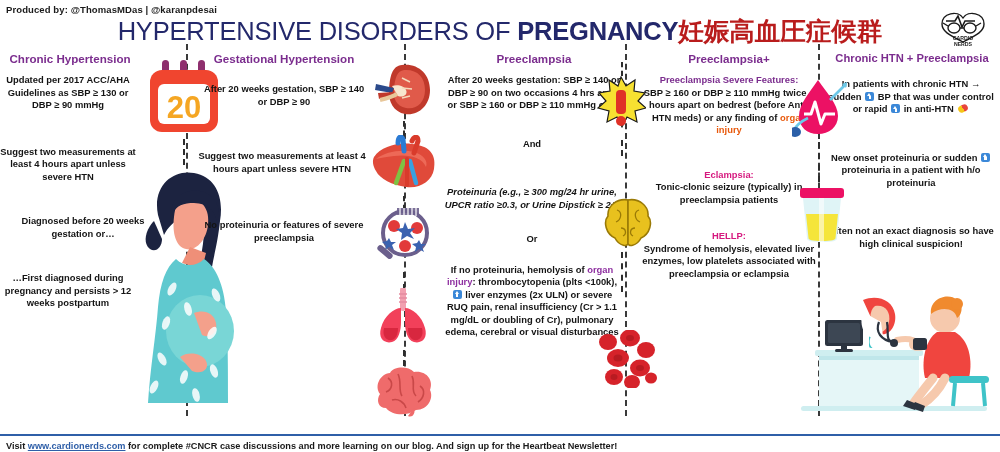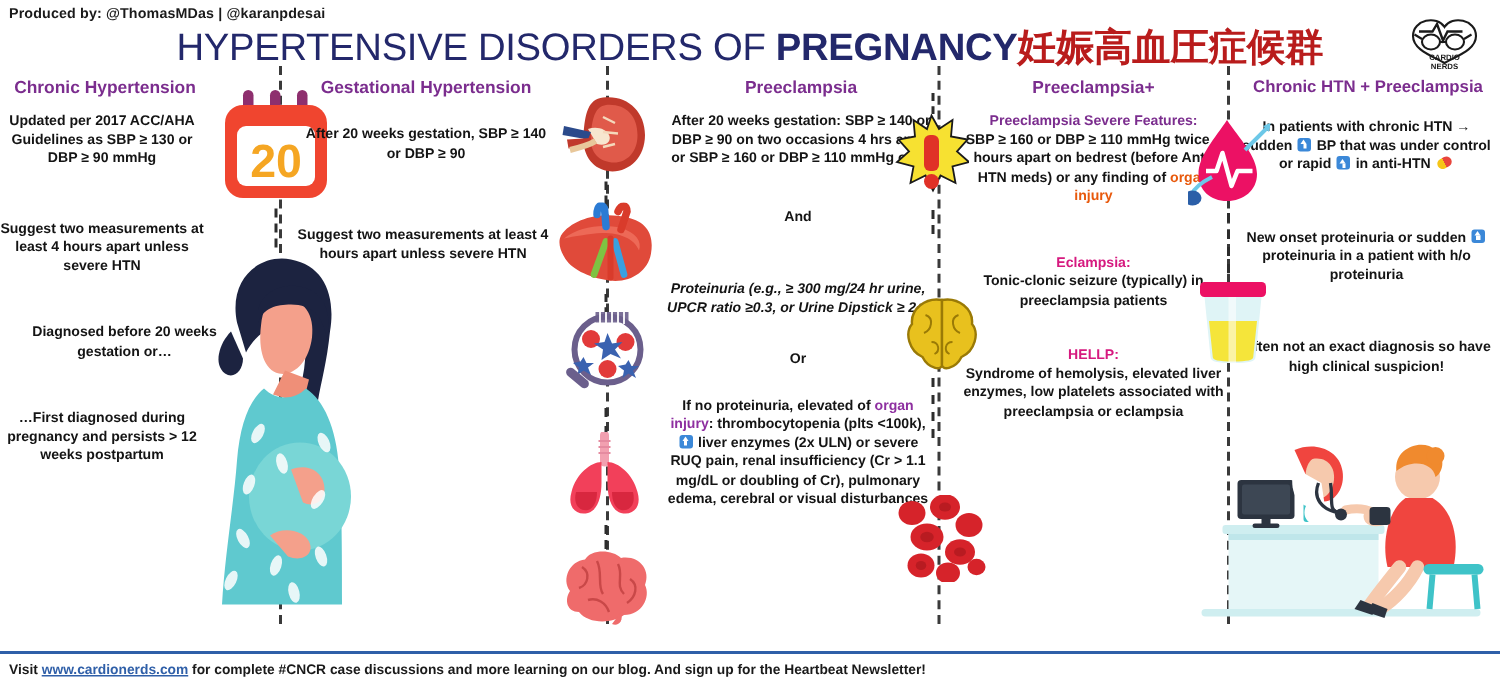--- a/index.html
+++ b/index.html
@@ -173,20 +173,21 @@
         <ellipse cx="26" cy="224" rx="3.6" ry="7" transform="rotate(26 26 224)"></ellipse>
         <ellipse cx="68" cy="232" rx="3.6" ry="7" transform="rotate(-14 68 232)"></ellipse>
       </g>
     </svg>
   </div>
 
   <div class="col" style="left:196px;width:176px;">
     <div class="col-head" style="width:176px;">Gestational Hypertension</div>
     <div class="blk" style="width:168px;margin:18px 0 0 4px;">After 20 weeks gestation, SBP ≥ 140 or DBP ≥ 90</div>
     <div class="blk" style="width:172px;margin-top:42px;">Suggest two measurements at least 4 hours apart unless severe HTN</div>
+    <div class="blk" style="width:168px;margin:44px 0 0 4px;">No proteinuria or features of severe preeclampsia</div>
   </div>
 
   <div class="art" style="left:372px;top:62px;">
     <svg width="62" height="56" viewBox="0 0 62 56">
       <path d="M30 3 C46 1,58 12,58 28 C58 44,46 54,33 52 C22 50,16 40,17 28 C18 14,20 4,30 3 Z" fill="#c0392b"></path>
       <path d="M32 8 C45 7,53 15,53 28 C53 41,44 48,34 46 C24 44,21 36,22 27 C23 16,25 9,32 8 Z" fill="#e05a4a"></path>
       <path d="M20 24 C26 22,32 24,34 28 C36 32,32 36,26 34" fill="#f7e6cf"></path>
       <path d="M4 22 L22 26 L20 31 L3 28 Z" fill="#2b4a8b"></path>
       <path d="M6 31 L22 30 L22 35 L7 37 Z" fill="#c0392b"></path>
       <path d="M8 38 C16 36,22 34,25 32" stroke="#e8c79a" stroke-width="4" fill="none"></path>
@@ -255,21 +256,21 @@
       <path d="M44 44 C46 50,42 54,38 52" fill="#ef6b6b"></path>
     </svg>
   </div>
 
   <div class="col" style="left:444px;width:180px;">
     <div class="col-head" style="width:180px;">Preeclampsia</div>
     <div class="blk" style="width:176px;margin:8px 0 0 2px;">After 20 weeks gestation: SBP ≥ 140 or DBP ≥ 90 on two occasions 4 hrs apart or SBP ≥ 160 or DBP ≥ 110 mmHg once</div>
     <div class="blk ital" style="width:176px;margin-top:26px;">And</div>
     <div class="blk" style="width:176px;margin-top:36px;font-style:italic;">Proteinuria (e.g., ≥ 300 mg/24 hr urine, UPCR ratio ≥0.3, or Urine Dipstick ≥ 2+)</div>
     <div class="blk ital" style="width:176px;margin-top:22px;">Or</div>
-    <div class="blk" style="width:176px;margin-top:18px;"><span>If no proteinuria, elevated of </span><span class="purple">organ injury</span><span>: thrombocytopenia (plts &lt;100k), </span><span class="upico"></span><span> liver enzymes (2x ULN) or severe RUQ pain, renal insufficiency (Cr &gt; 1.1 mg/dL or doubling of Cr), pulmonary edema, cerebral or visual disturbances</span></div>
+    <div class="blk" style="width:176px;margin-top:18px;"><span>If no proteinuria, hemolysis of </span><span class="purple">organ injury</span><span>: thrombocytopenia (plts &lt;100k), </span><span class="upico"></span><span> liver enzymes (2x ULN) or severe RUQ pain, renal insufficiency (Cr &gt; 1.1 mg/dL or doubling of Cr), pulmonary edema, cerebral or visual disturbances</span></div>
   </div>
 
   <div class="art" style="left:596px;top:76px;">
     <svg width="50" height="62" viewBox="0 0 50 62">
       <path d="M25 1 l5 9 l9 -6 l-1 11 l11 2 l-7 8 l8 7 l-11 3 l2 11 l-10 -5 l-5 10 l-5 -10 l-10 5 l2 -11 l-11 -3 l8 -7 l-7 -8 l11 -2 l-1 -11 l9 6 Z" fill="#f7e131" stroke="#1a1a1a" stroke-width="1.2"></path>
       <rect x="20" y="14" width="10" height="24" rx="4" fill="#e03127"></rect>
       <circle cx="25" cy="45" r="5" fill="#e03127"></circle>
     </svg>
   </div>
   <div class="idash" style="left:621px;top:62px;height:14px;"></div>

